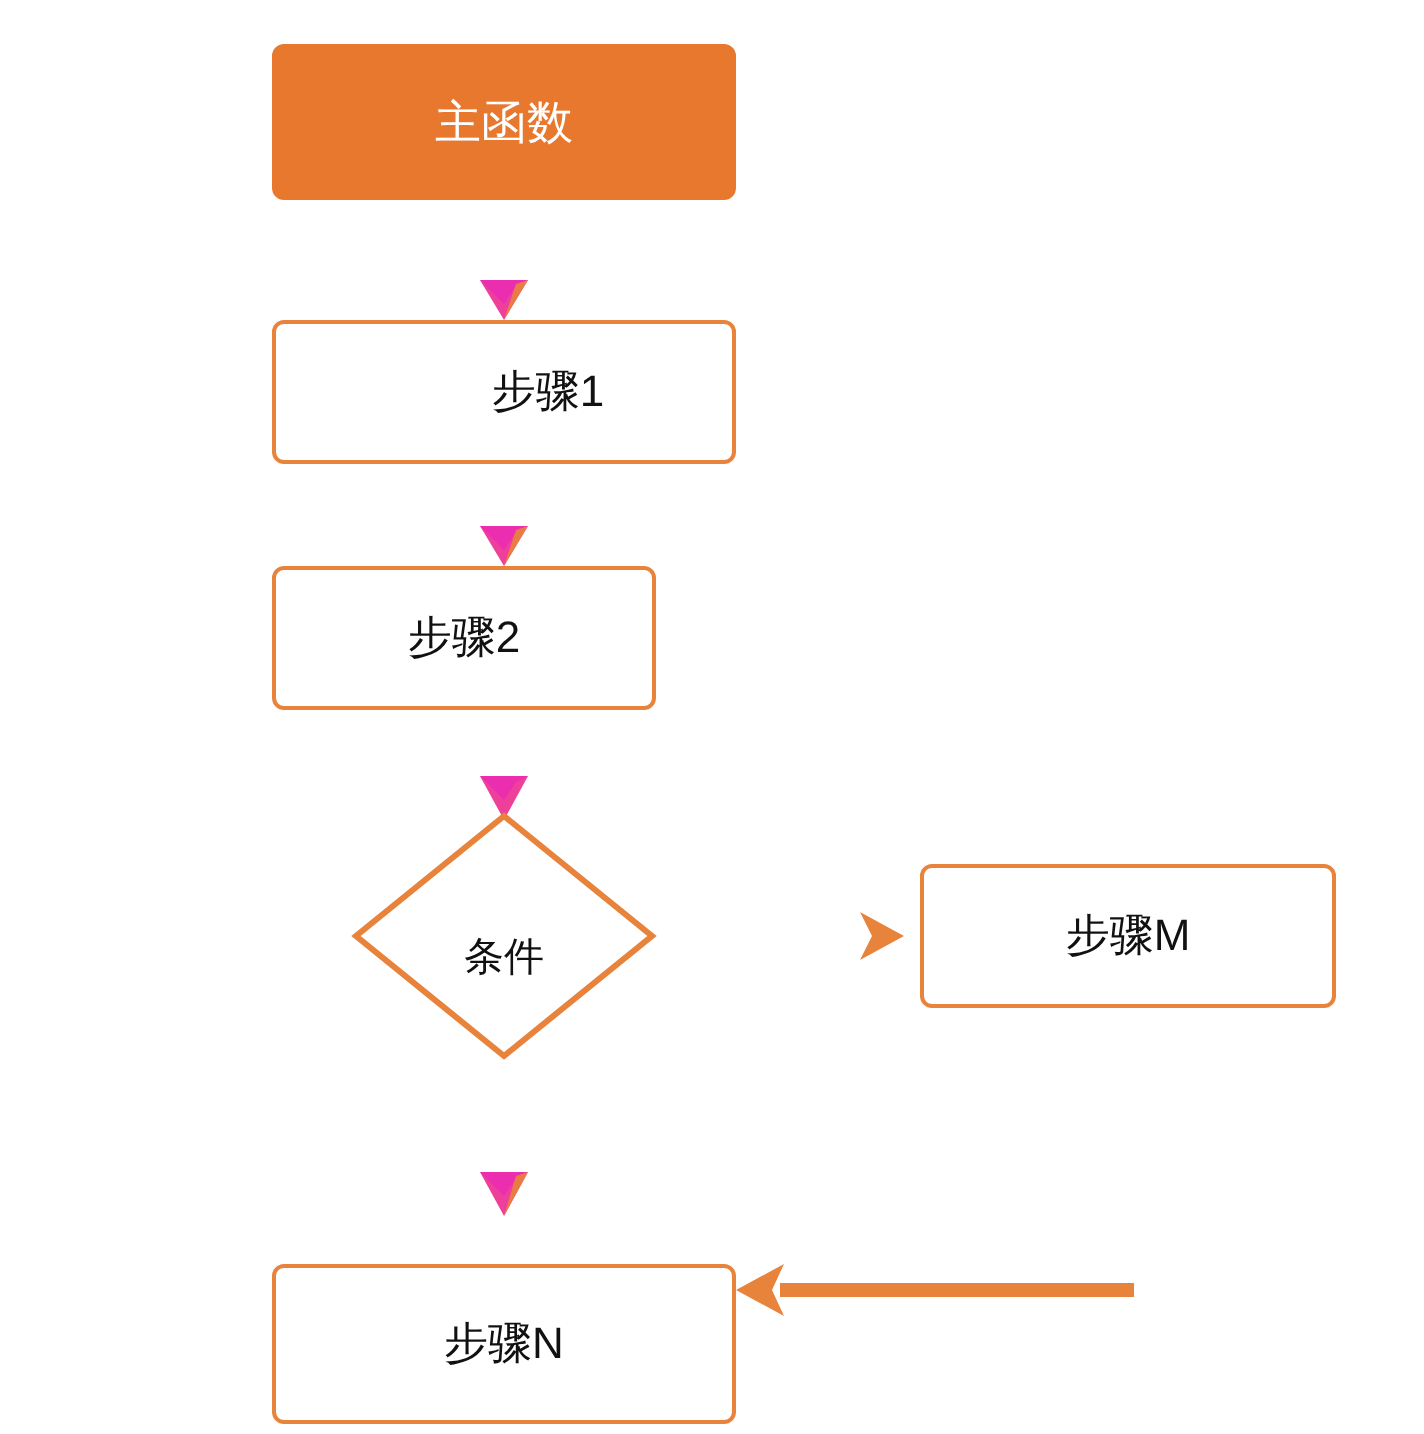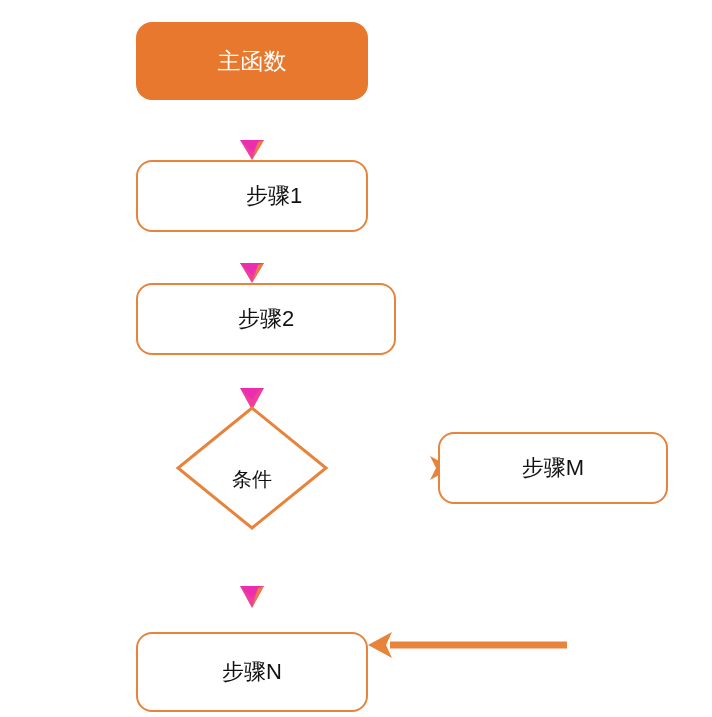--- a/index.html
+++ b/index.html
@@ -26,21 +26,21 @@
     height: 717px;
   }
   
   .node {
     position: absolute;
     box-sizing: border-box;
     display: flex;
     align-items: center;
     justify-content: center;
     text-align: center;
-    border-radius: 16px;
+    border-radius: 6px;
     line-height: 1.25;
   }
   .node-main {
     background: #e8782e;
     border: 2px solid #e8782e;
     color: #ffffff;
     font-size: 23px;
   }
   .node-step {
     background: #ffffff;
@@ -137,29 +137,29 @@
   </svg>
 
   <div class="node node-main" style="left:136px; top:22px; width:232px; height:78px;">
     <span>主函数</span>
   </div>
 
   <div class="node node-step" style="left:136px; top:160px; width:232px; height:72px;padding-left:44px;">
     <span>步骤1</span>
   </div>
 
-  <div class="node node-step" style="left:136px; top:283px; width:260px; height:72px;">
+  <div class="node node-step" style="left:136px; top:283px; width:192px; height:72px;">
     <span>步骤2</span>
   </div>
 
   <div class="node-decision" style="left:178px; top:408px; width:148px; height:120px;">
     <span class="dec-text">条件</span>
   </div>
 
-  <div class="node node-step" style="left:438px; top:432px; width:230px; height:72px;align-items:center;">
+  <div class="node node-step" style="left:460px; top:432px; width:208px; height:72px;align-items:center;">
     <span>步骤M</span>
   </div>
 
   <div class="node node-step" style="left:136px; top:632px; width:232px; height:80px;">
     <span>步骤N</span>
   </div>
 
 </div>
 
 </body></html>

